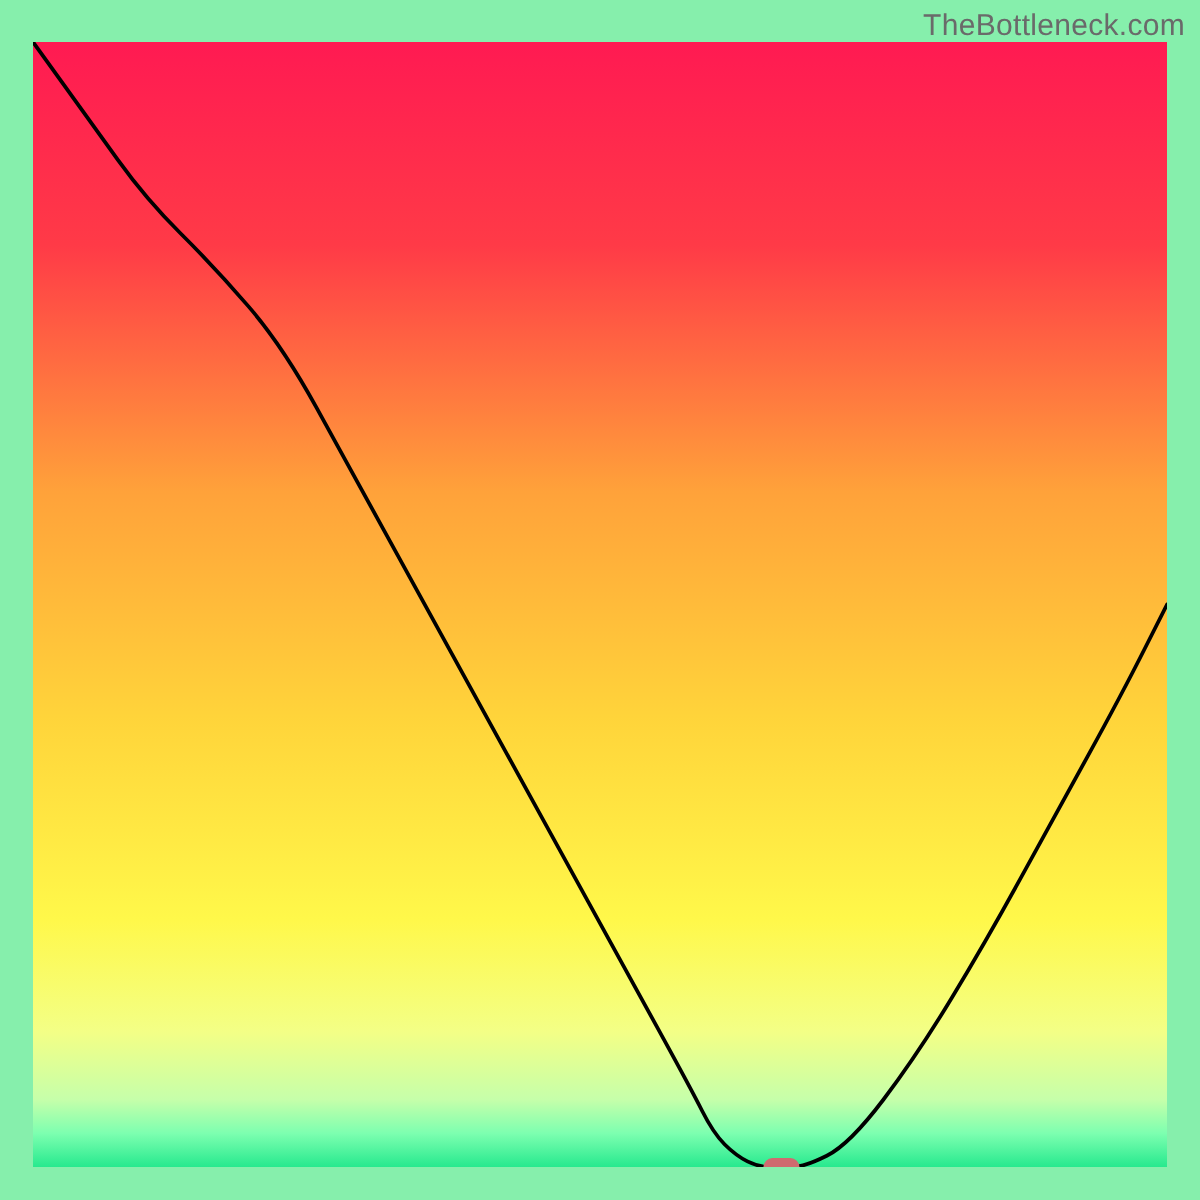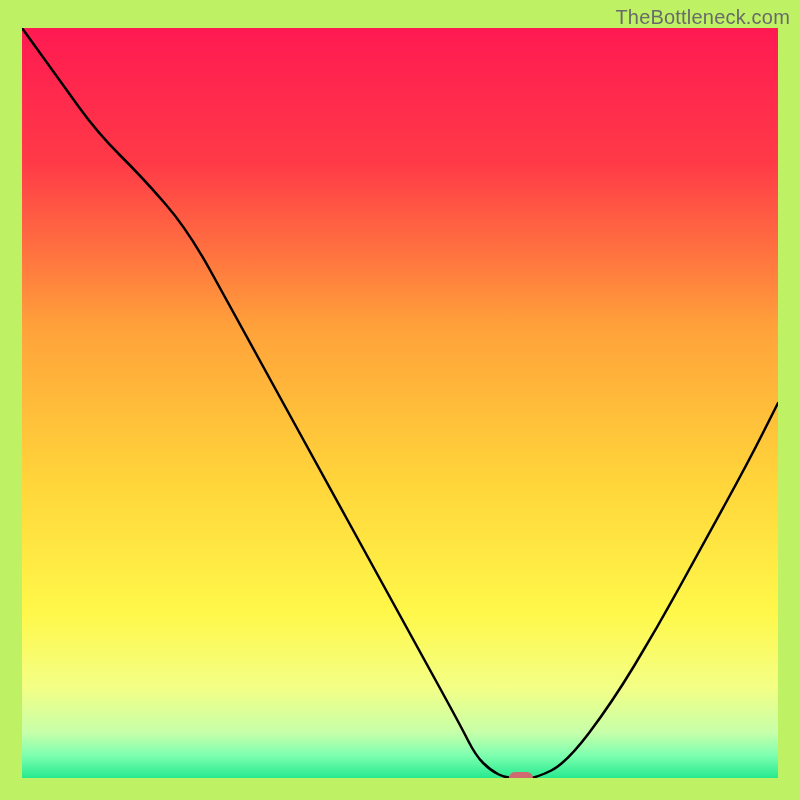--- a/index.html
+++ b/index.html
@@ -7,21 +7,21 @@
     padding: 0;
     width: 800px;
     height: 800px;
     background: #000;
     font-family: Arial, Helvetica, sans-serif;
   }
   .wrap {
     position: relative;
     width: 800px;
     height: 800px;
-    background: #bef264;
+    background: #86efac;
   }
   .watermark {
     position: absolute;
     top: 6px;
     right: 10px;
     color: #6a6a6a;
     font-size: 20px;
     font-weight: 500;
     letter-spacing: 0.2px;
   }

